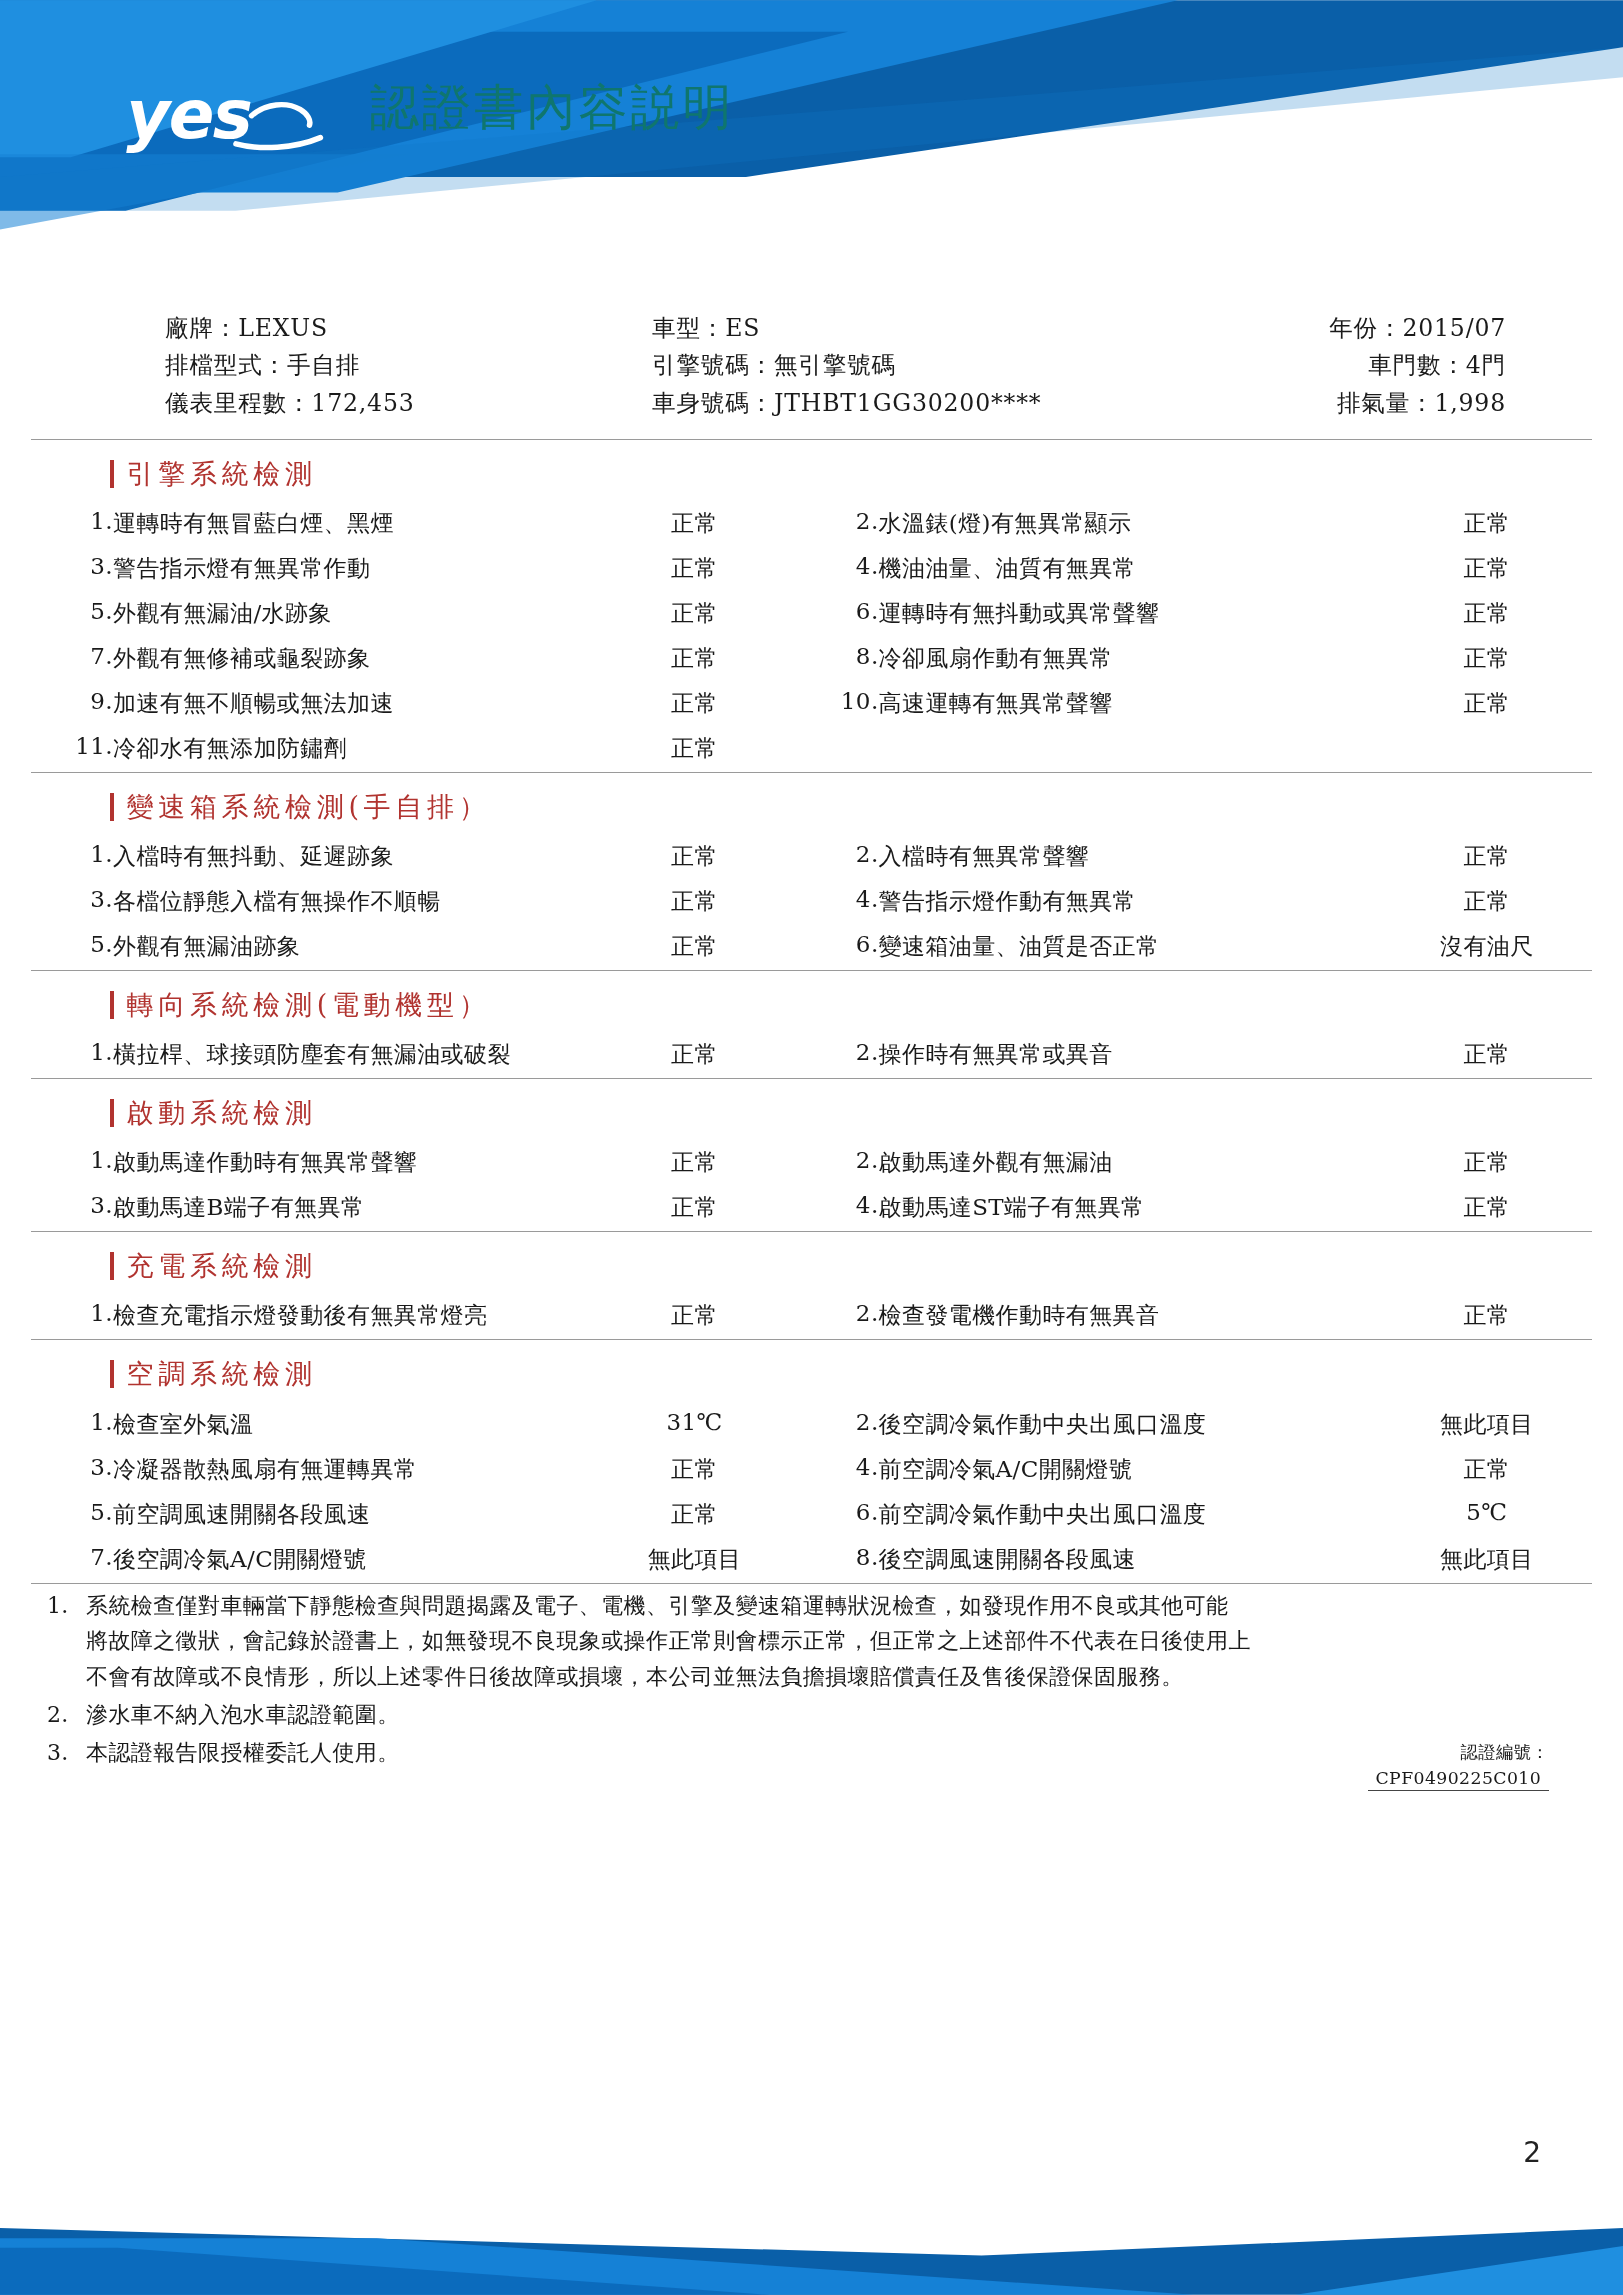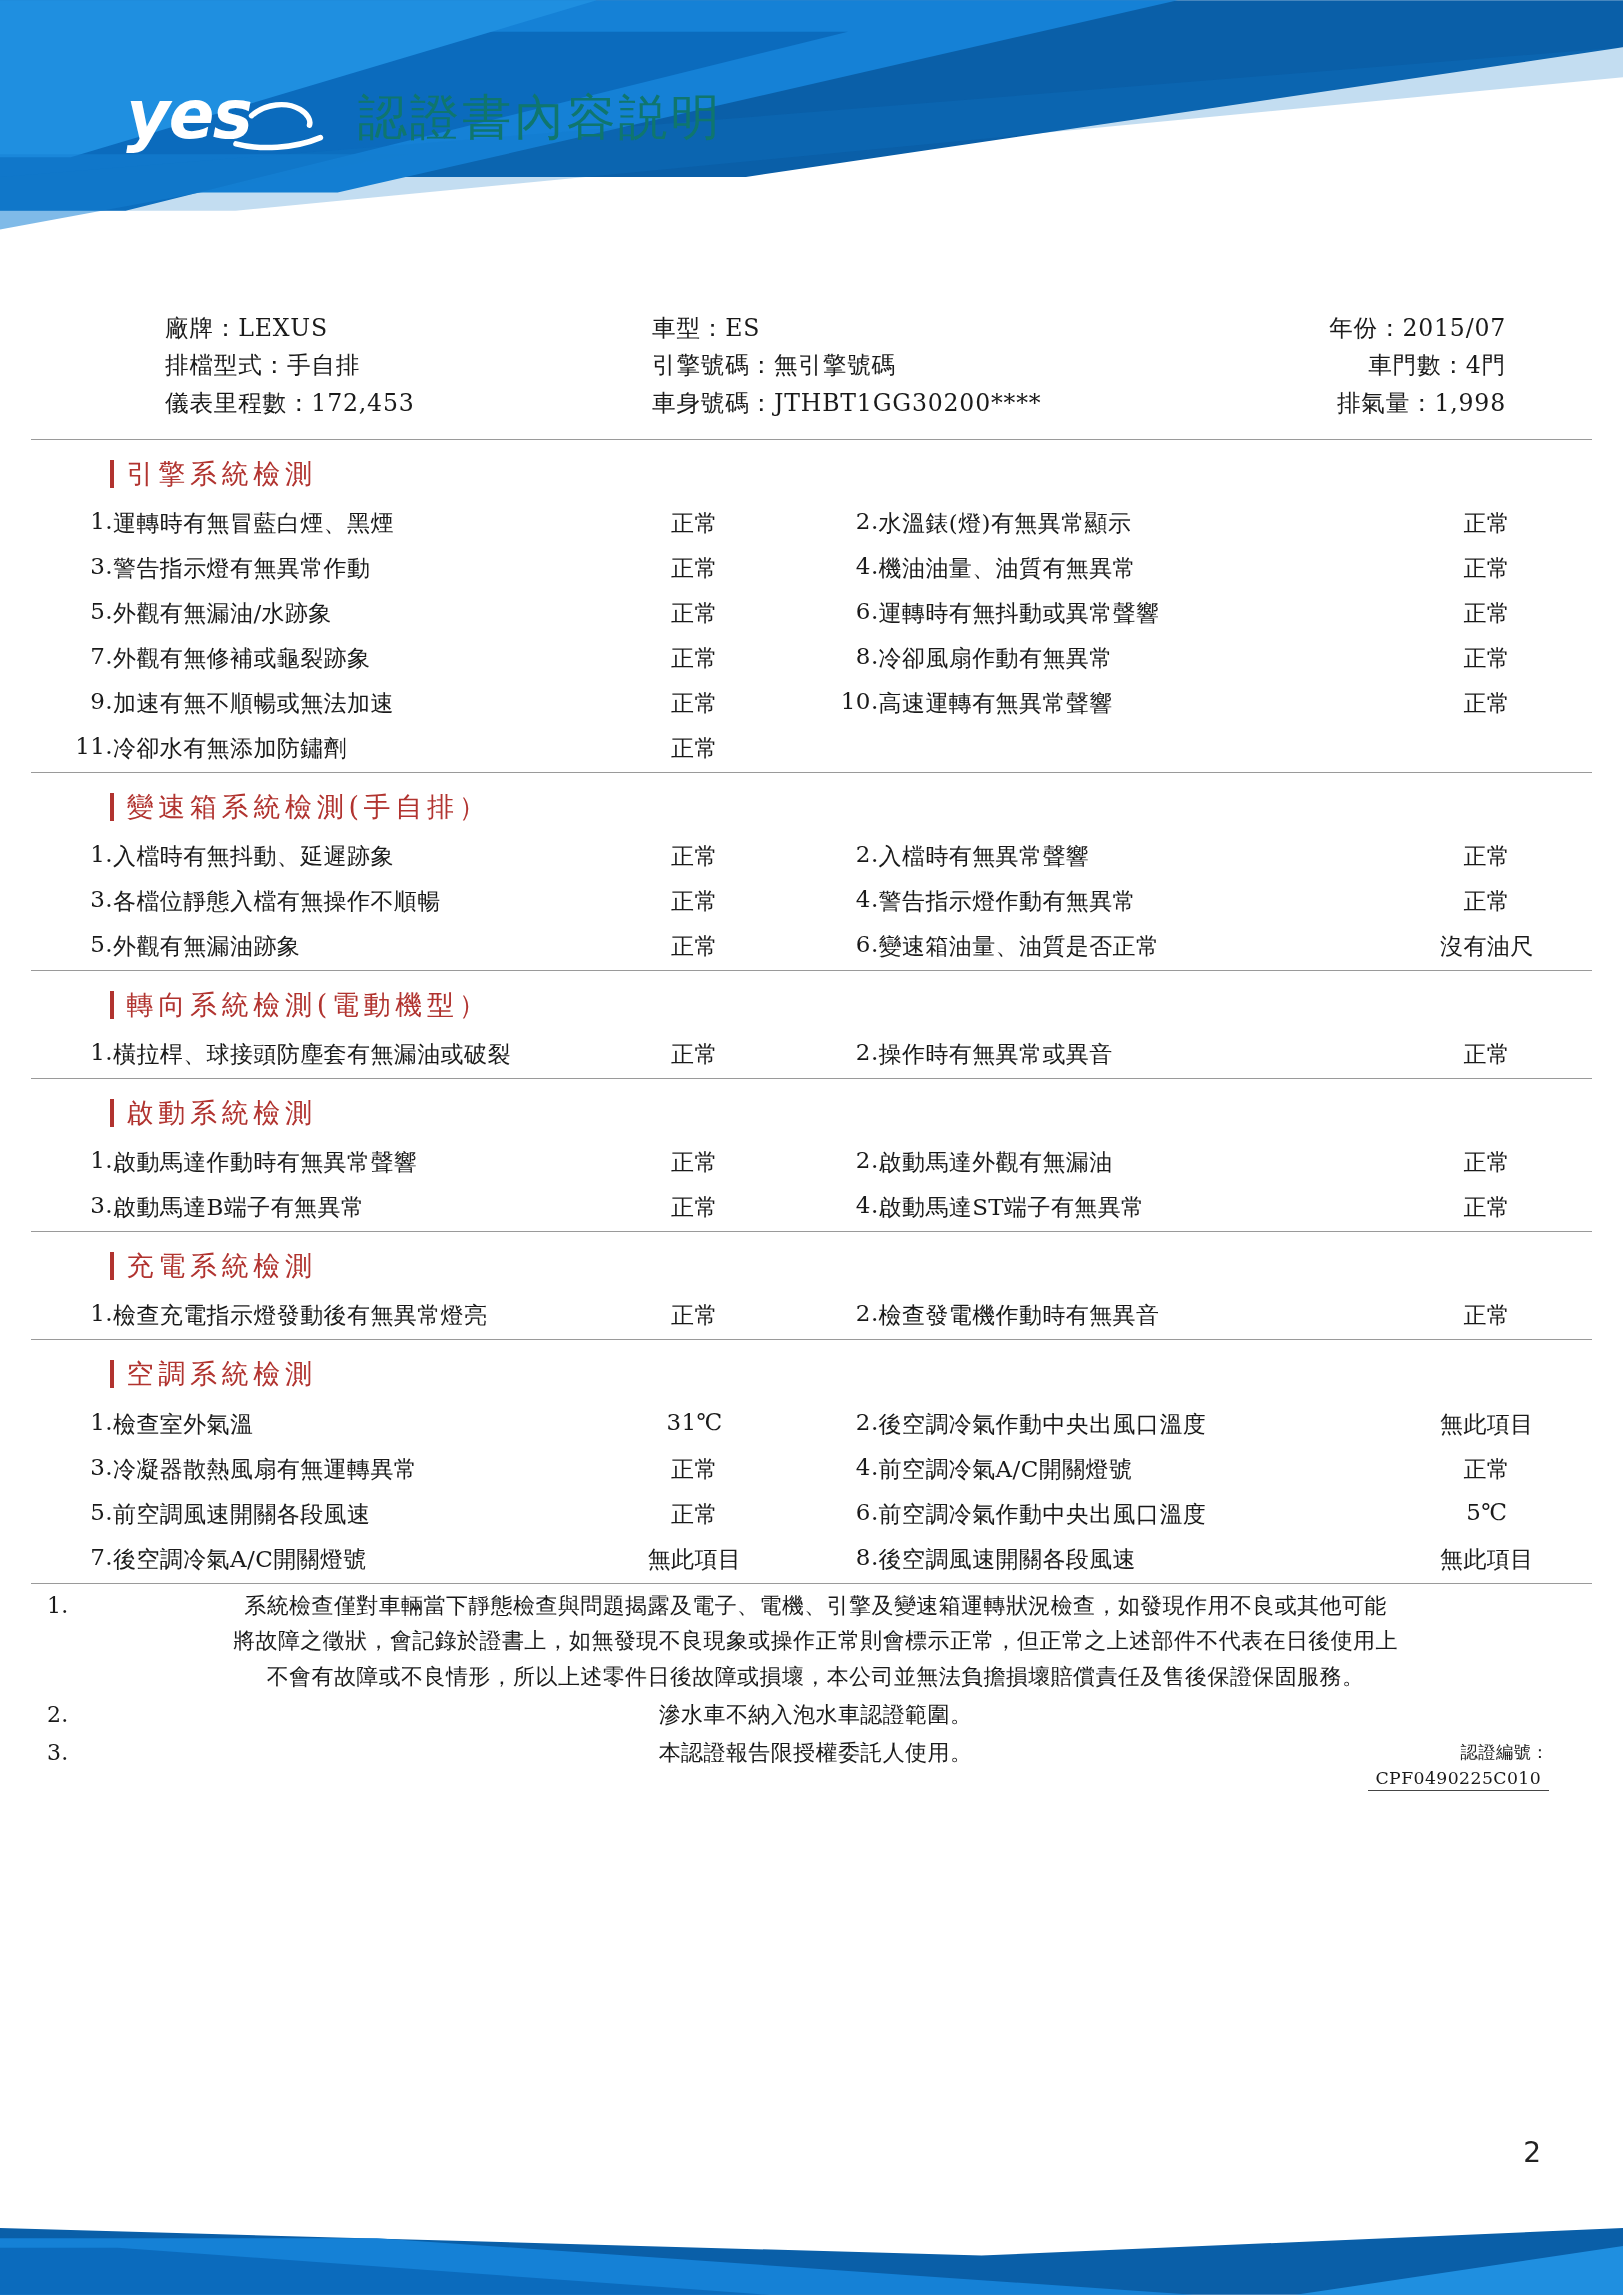--- a/index.html
+++ b/index.html
@@ -21,22 +21,21 @@
     height: 291px;
     overflow: hidden;
     background: #ffffff;
   }
   .hdr-svg { position:absolute; top:0; left:0; }
   .logo-wrap {
     position: absolute;
     left: 126px;
     top: 75px;
     display: flex;
-    align-items: center;
-    gap: 20px;
+    gap: 32px;
   }
   .logo-mark {
     position: relative;
     width: 212px;
     height: 86px;
   }
   .hdr-title {
     font-family: "DejaVu Serif", "Liberation Serif", serif;
     font-size: 49px;
     color: #0f766e;
@@ -114,21 +113,21 @@
   
   .notes { padding-bottom: 15.7px; }
   .note-row {
     display: flex;
     font-size: 22px;
     line-height: 1.6;
     letter-spacing: 0.4px;
     padding: 1.6px 0;
   }
   .note-num { width: 55px; text-align: right; padding-right: 17.3px; flex: 0 0 55px; }
-  .note-body { flex: 1; padding-right: 47px; text-align: center; }
+  .note-body { flex: 1; padding-right: 47px; }
 
   .cert-no {
     position: absolute;
     right: 43px;
     bottom: -3.1px;
     font-size: 17.3px;
     letter-spacing: 0.4px;
     display: flex;
     align-items: flex-end;
     gap: 4.7px;

